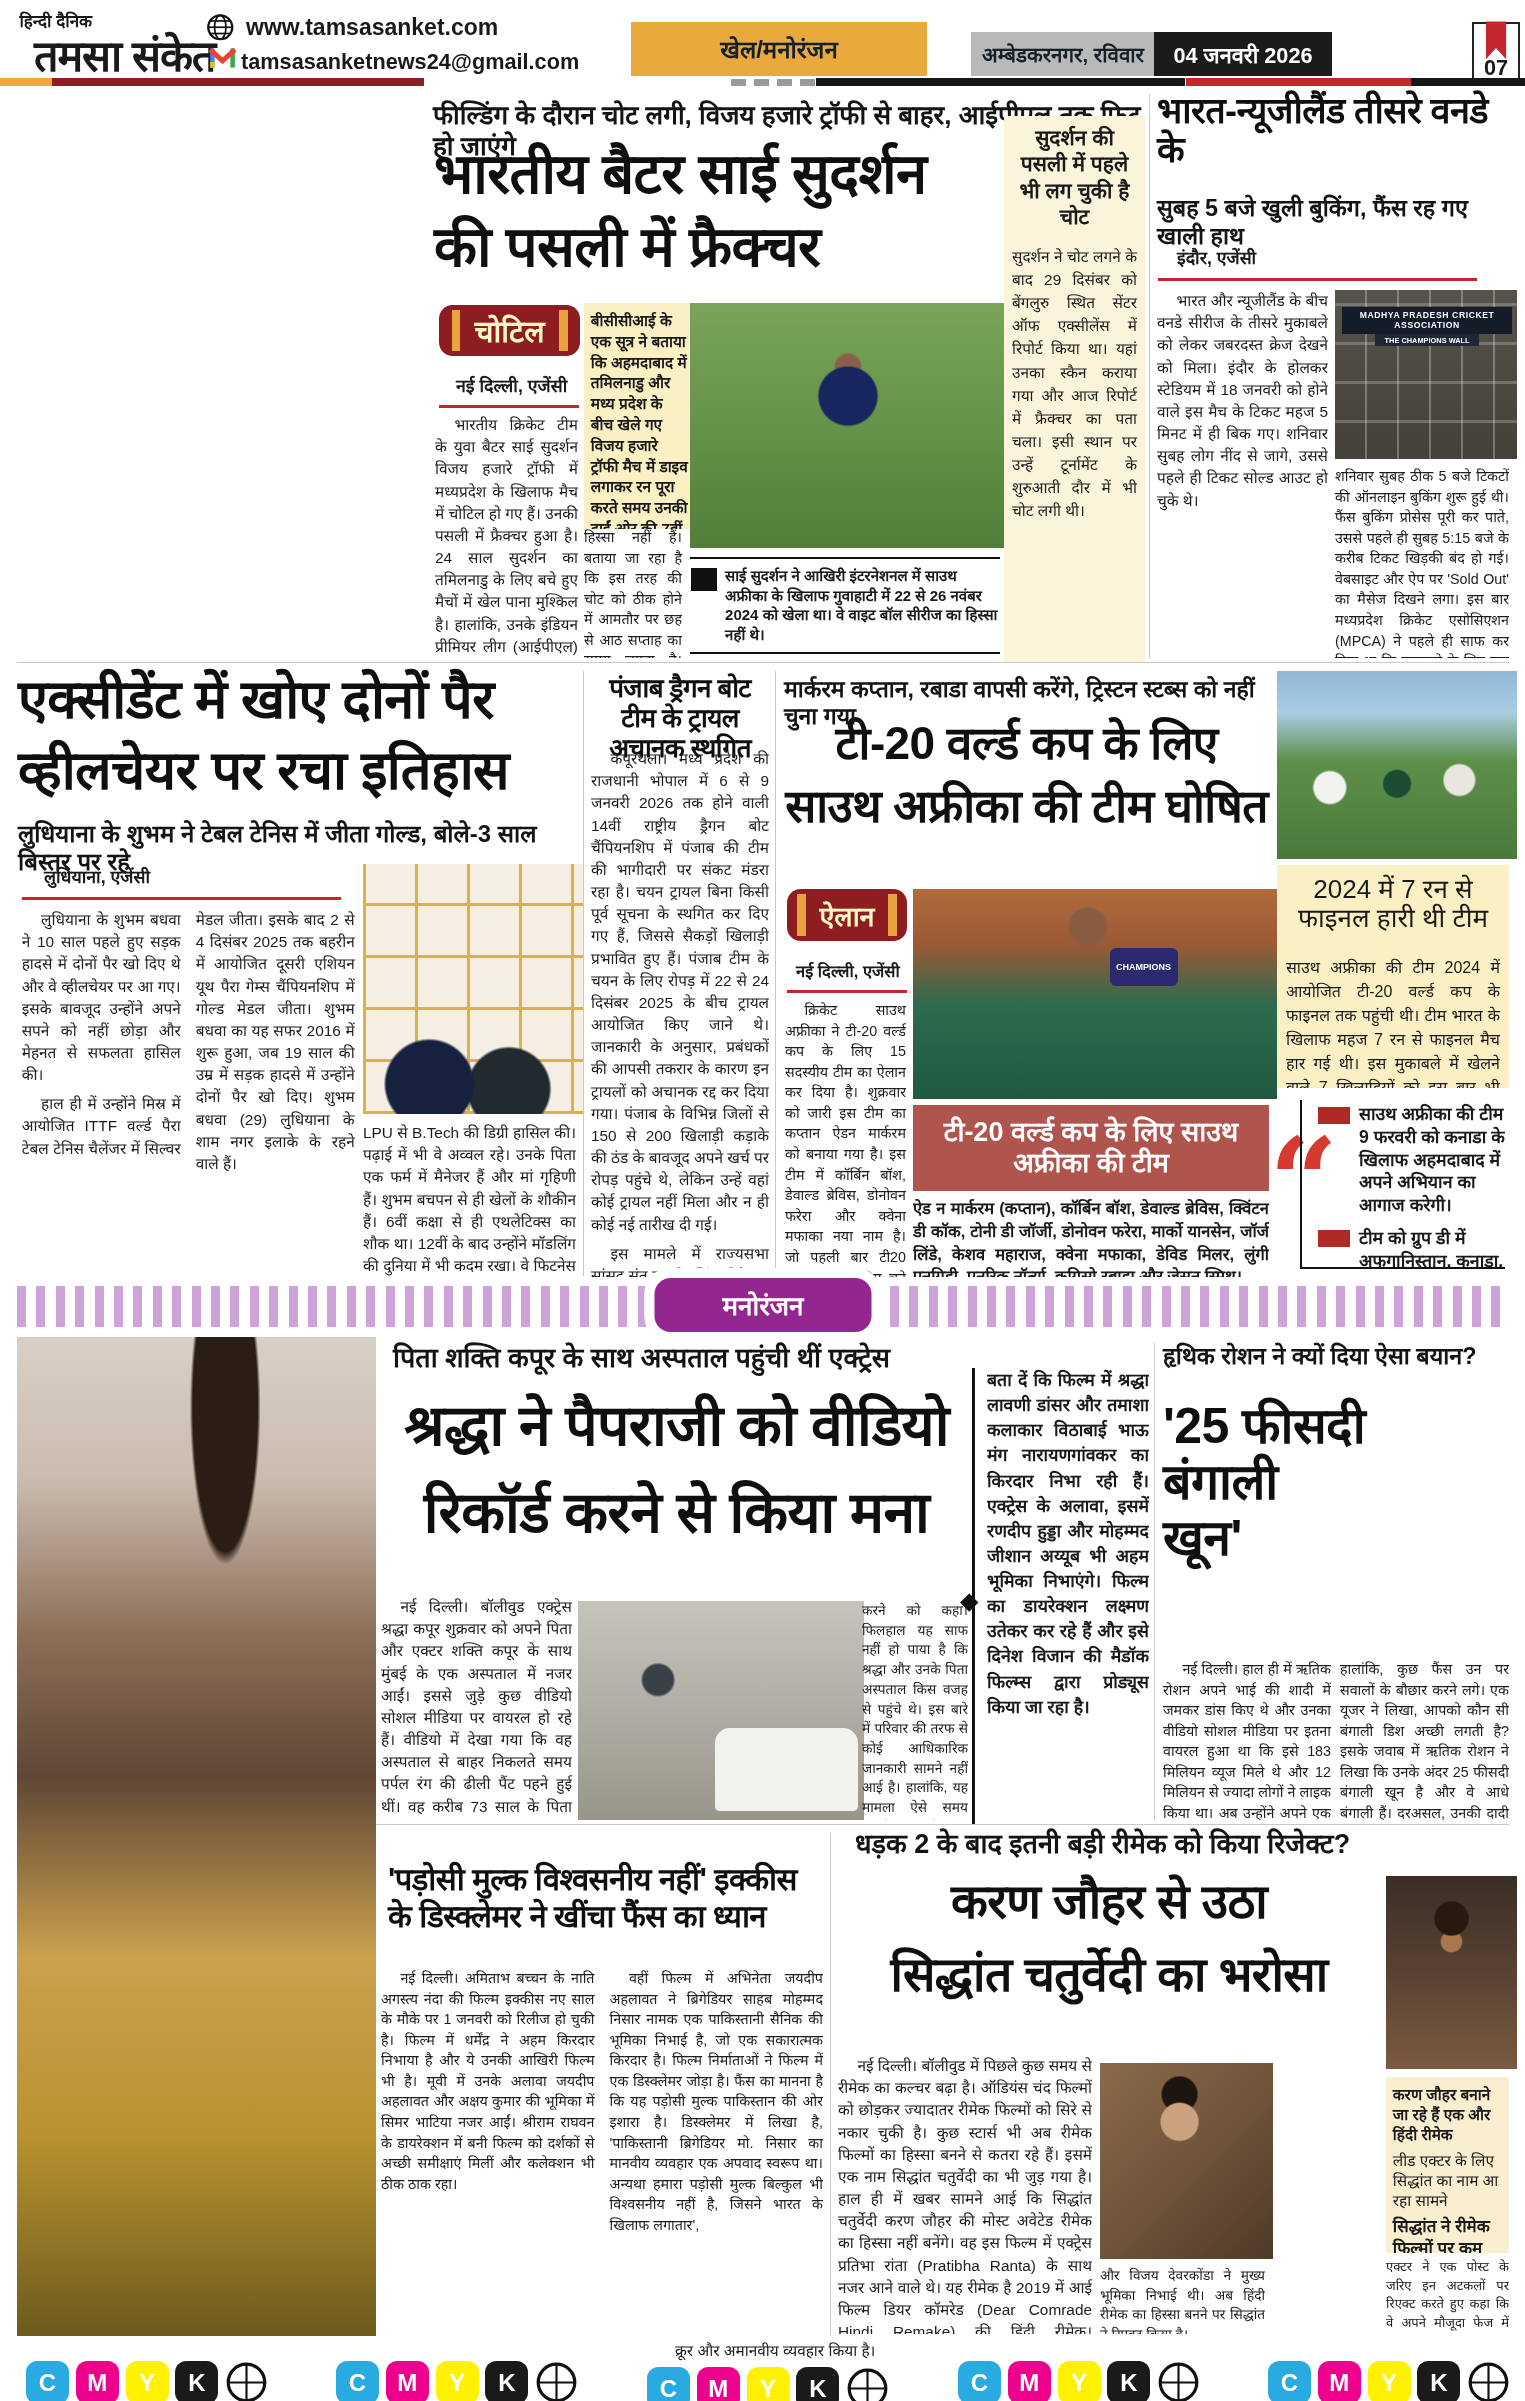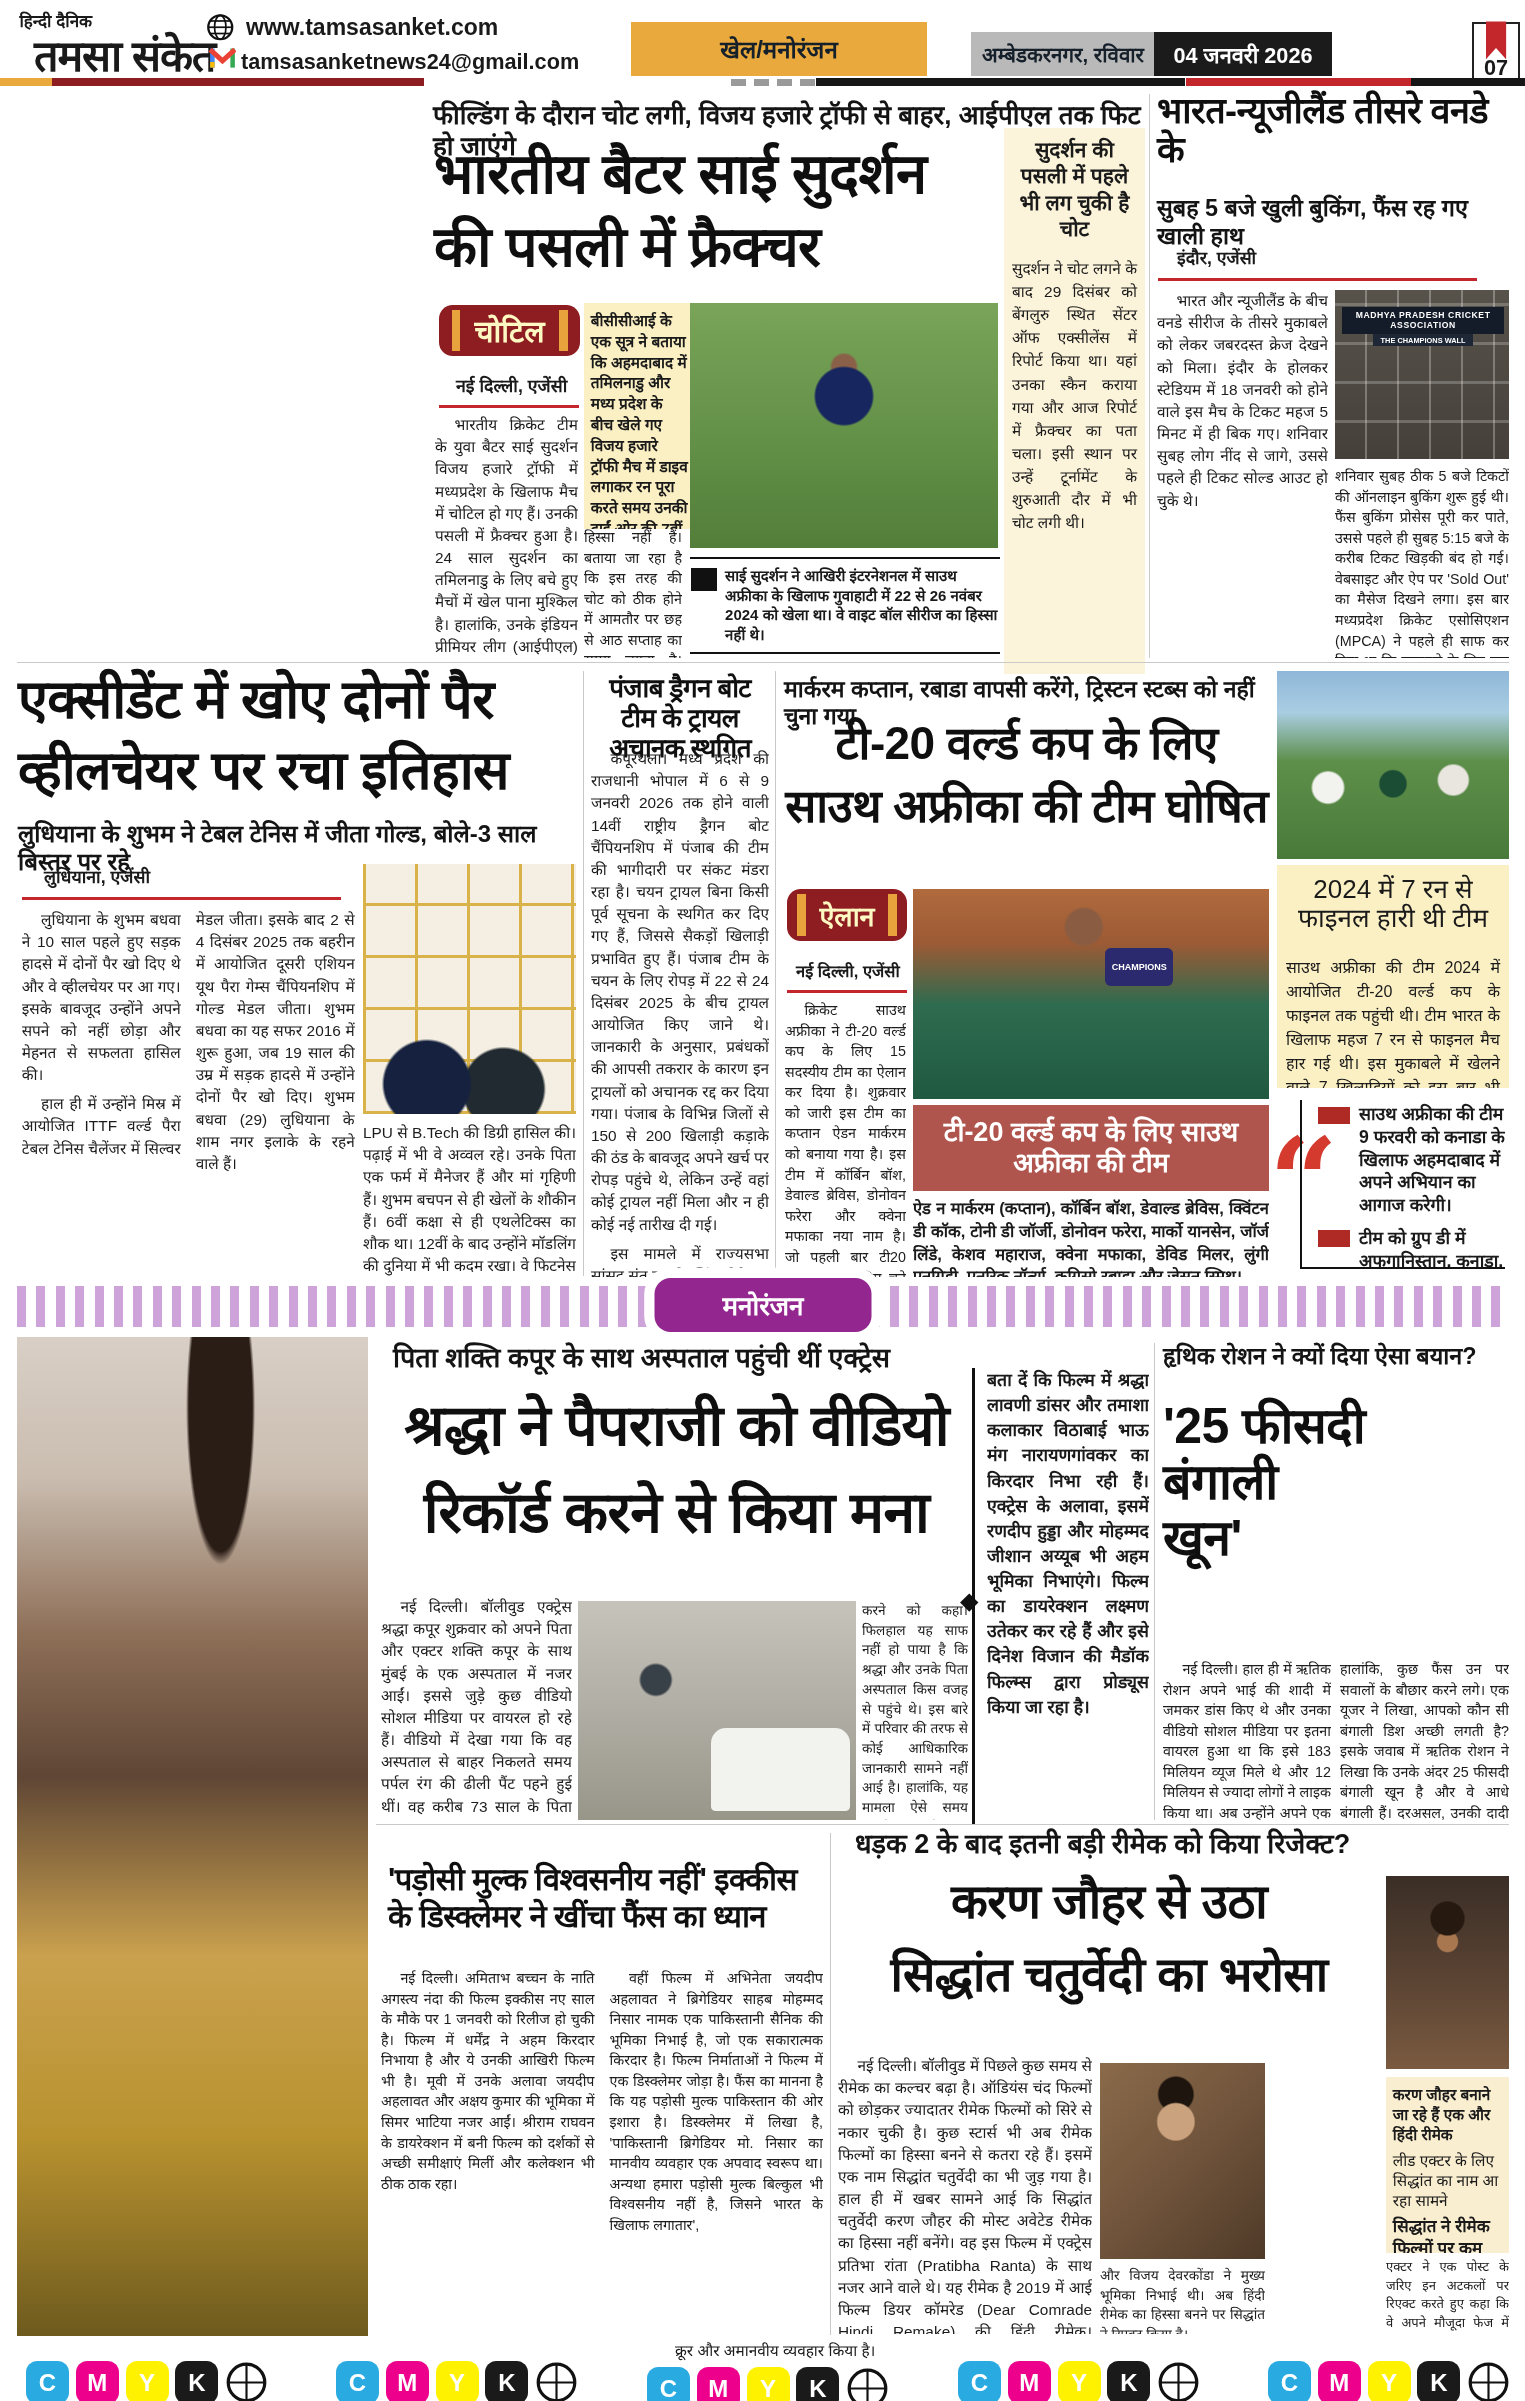--- a/index.html
+++ b/index.html
@@ -12,21 +12,21 @@
   .ohid{overflow:hidden;}
   .cols2{column-count:2;column-gap:15px;}
   .dl{font-weight:bold;font-size:17.7px;}
   .rule{height:3.4px;background:#C3272B;margin-top:5.7px;}
   .badge{background:#8E1D22;border-radius:13.7px;color:#fef9c3;font-weight:bold;
          display:flex;align-items:center;justify-content:center;}
   .badge .bar{position:absolute;top:5.1px;bottom:5.1px;width:8.6px;background:#E8A33D;}
   .cap{font-weight:bold;font-size:15px;line-height:1.32;border-top:2.9px solid #111;
        border-bottom:2.9px solid #111;padding:6.8px 1.1px;display:flex;gap:8px;text-align:left;}
   .capsq{width:26px;height:23px;background:#111;flex:0 0 auto;margin-top:2.3px;}
-  .photo{position:absolute;overflow:hidden;}
+  .photo{position:absolute;overflow:hidden;padding-left:8px;}
   .vsep{position:absolute;width:1.1px;background:#c9c9c9;}
   .hsep{position:absolute;height:1.1px;background:#c9c9c9;}
   .ybox{background:#FBF0C4;}
   .chip{width:43px;height:43px;border-radius:11.4px;display:flex;align-items:center;
         justify-content:center;font-size:24px;font-weight:bold;color:#fff;}
   .cmyk{display:flex;gap:6.8px;align-items:center;}
   .pill{background:#93278F;color:#fff;font-weight:bold;border-radius:16px;
         display:flex;align-items:center;justify-content:center;box-shadow:0 0 0 10.3px #fff;}
   .pgbox{border:2.3px solid #222;display:flex;align-items:flex-end;justify-content:center;
          font-weight:bold;font-size:21.7px;position:relative;background:#fff;}
@@ -104,21 +104,21 @@
 
   <div class="photo" style="left:690px;top:303px;width:308px;height:245px;background:
        radial-gradient(circle at 50% 38%, #17265f 0 13%, transparent 14%),
        radial-gradient(circle at 50% 26%, #8a6148 0 5%, transparent 6%),
        linear-gradient(180deg,#79a45a 0%,#639147 55%,#527e3a 100%);"></div>
   <div class="abs cap" style="left:690px;top:557px;width:308px;">
     <span class="capsq"></span>
     <span>साई सुदर्शन ने आखिरी इंटरनेशनल में साउथ अफ्रीका के खिलाफ गुवाहाटी में 22 से 26 नवंबर 2024 को खेला था। वे वाइट बॉल सीरीज का हिस्सा नहीं थे।</span>
   </div>
 
-  <div class="abs ohid" style="left:1004px;top:128px;width:141px;height:546px;background:#FCF4DA;padding:9px 8px;box-sizing:border-box;">
+  <div class="abs ohid" style="left:1004px;top:116px;width:141px;height:546px;background:#FCF4DA;padding:9px 8px;box-sizing:border-box;">
     <div style="font-weight:bold;font-size:21px;line-height:1.25;text-align:center;margin-bottom:15px;">सुदर्शन की पसली में पहले भी लग चुकी है चोट</div>
     <div style="font-size:15.4px;line-height:1.5;text-align:justify;">सुदर्शन ने चोट लगने के बाद 29 दिसंबर को बेंगलुरु स्थित सेंटर ऑफ एक्सीलेंस में रिपोर्ट किया था। यहां उनका स्कैन कराया गया और आज रिपोर्ट में फ्रैक्चर का पता चला। इसी स्थान पर उन्हें टूर्नामेंट के शुरुआती दौर में भी चोट लगी थी।</div>
   </div>
 
   <div class="vsep" style="left:1149px;top:94px;height:564px;"></div>
   <div class="abs hl" style="left:1157px;top:92px;width:358px;font-size:36px;">भारत-न्यूजीलैंड तीसरे वनडे के</div>
   <div class="abs kick" style="left:1157px;top:195px;width:358px;font-size:23.4px;">सुबह 5 बजे खुली बुकिंग, फैंस रह गए खाली हाथ</div>
   <div class="abs dl" style="left:1177px;top:245px;">इंदौर, एजेंसी</div>
   <div class="abs rule" style="left:1158px;top:272px;width:319px;"></div>
   <div class="abs ohid" style="left:1157px;top:290px;width:171px;height:368px;">

